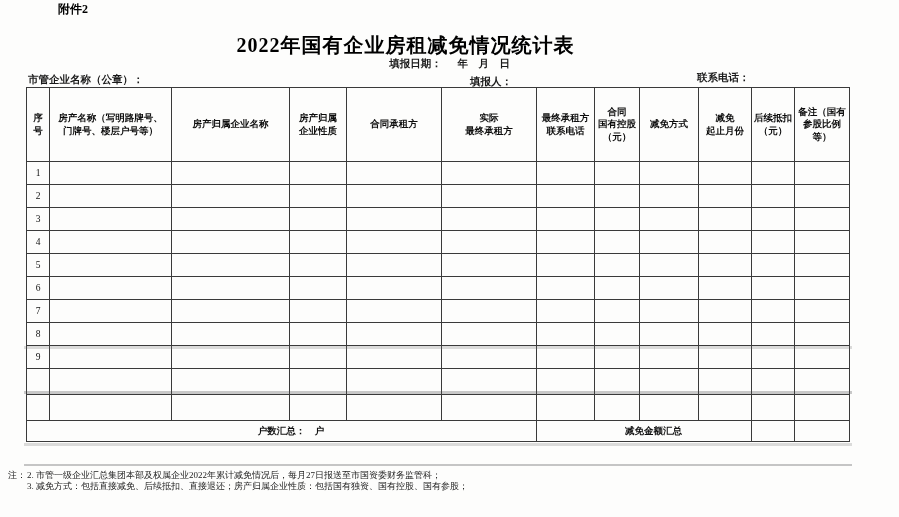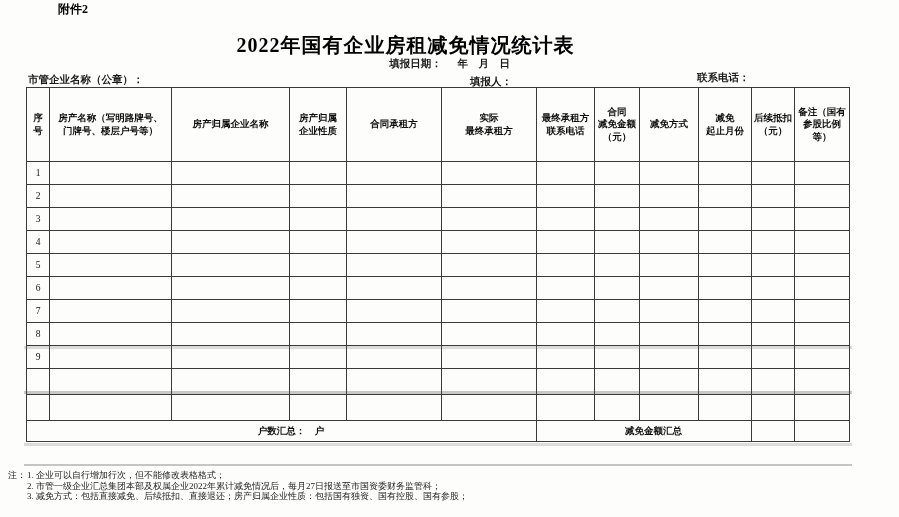--- a/index.html
+++ b/index.html
@@ -107,21 +107,21 @@
 门牌号、楼层户号等）</th>
       <th>房产归属企业名称</th>
       <th>房产归属
 企业性质</th>
       <th>合同承租方</th>
       <th>实际
 最终承租方</th>
       <th>最终承租方
 联系电话</th>
       <th>合同
-减免金额
+国有控股
 （元）</th>
       <th>减免方式</th>
       <th>减免
 起止月份</th>
       <th>后续抵扣
 （元）</th>
       <th>备注（国有
 参股比例
 等）</th>
     </tr>
@@ -293,17 +293,16 @@
 </table>
 
 <div class="streak streak1"></div>
 <div class="streak streak2"></div>
 <div class="streak streak3"></div>
 <div class="streak streak4"></div>
 
 <div class="notes">
   <span class="prefix">注：</span>
   <div>
-      <div class="note-line">1. 企业可以自行增加行次，但不能修改表格格式；</div>
       <div class="note-line">2. 市管一级企业汇总集团本部及权属企业2022年累计减免情况后，每月27日报送至市国资委财务监管科；</div>
       <div class="note-line">3. 减免方式：包括直接减免、后续抵扣、直接退还；房产归属企业性质：包括国有独资、国有控股、国有参股；</div>
     </div>
 </div>
 
 </body></html>

